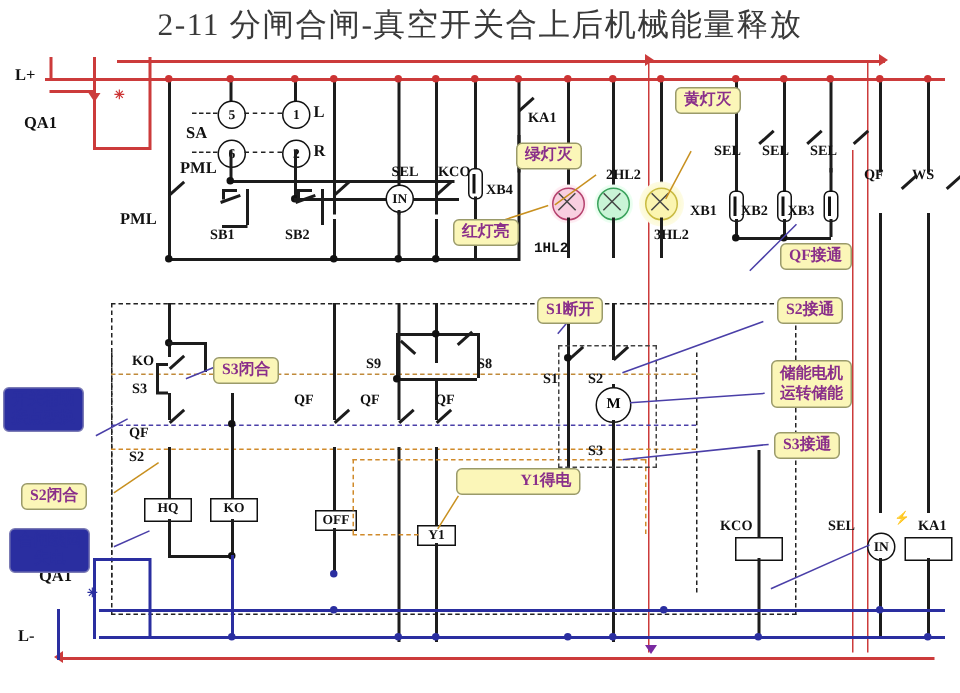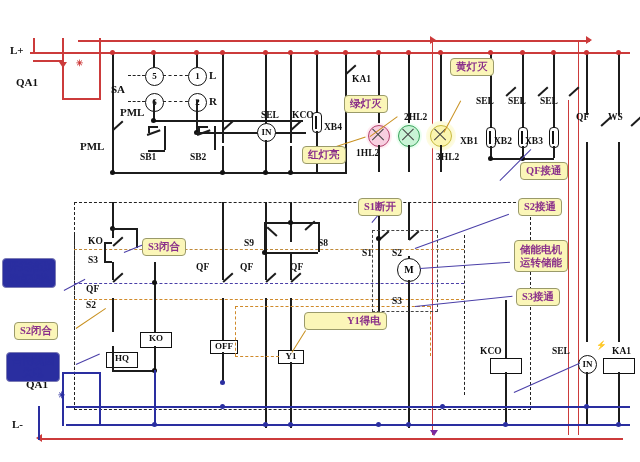--- a/index.html
+++ b/index.html
@@ -76,20 +76,21 @@
 
   .watermark{position:absolute;font-family:"DejaVu Sans",sans-serif;font-weight:bold;
              font-size:19px;color:#6e6e84;opacity:.72;white-space:nowrap;}
   .arrow{position:absolute;width:0;height:0;}
 </style>
 </head>
 <body>
 
 <div id="root">
 
+  <div class="title">2-11   分闸合闸-真空开关合上后机械能量释放</div>
 
   <div class="wire h red" style="left:78px;top:40px;width:512px;height:1.6px;"></div>
   <div class="arrow" style="left:586px;top:36px;border-left:6px solid #cc3b3b;border-top:4px solid transparent;border-bottom:4px solid transparent;"></div>
   <div class="arrow" style="left:430px;top:36px;border-left:6px solid #cc3b3b;border-top:4px solid transparent;border-bottom:4px solid transparent;"></div>
 
   <div class="wire h red" style="left:30px;top:52px;width:600px;height:2px;"></div>
   <div class="lbl" style="left:10px;top:44px;">L+</div>
 
   <div class="wire v red" style="left:33px;top:38px;height:16px;"></div>
   <div class="wire v red" style="left:62px;top:38px;height:62px;"></div>
@@ -139,21 +140,21 @@
   <div class="dot r" style="left:616px;top:50px;"></div>
 
   <div class="circ big" style="left:145px;top:67px;">5</div>
   <div class="circ big" style="left:188px;top:67px;">1</div>
   <div class="circ big" style="left:145px;top:93px;">6</div>
   <div class="circ big" style="left:188px;top:93px;">2</div>
   <div class="dash" style="left:128px;top:75px;width:17px;"></div>
   <div class="dash" style="left:163px;top:75px;width:25px;"></div>
   <div class="dash" style="left:128px;top:101px;width:17px;"></div>
   <div class="dash" style="left:163px;top:101px;width:25px;"></div>
-  <div class="lbl" style="left:111px;top:83px;font-family:Liberation Serif, serif;">SA</div>
+  <div class="lbl" style="left:124px;top:83px;font-family:Liberation Serif, serif;">SA</div>
   <div class="lbl" style="left:209px;top:69px;">L</div>
   <div class="lbl" style="left:209px;top:95px;">R</div>
 
   <div class="wire v" style="left:153px;top:100px;height:22px;"></div>
   <div class="wire v" style="left:196px;top:100px;height:32px;"></div>
   <div class="wire h" style="left:153px;top:120px;width:150px;"></div>
   <div class="dot" style="left:151px;top:118px;"></div>
   <div class="dot" style="left:194px;top:130px;"></div>
   <div class="wire h" style="left:196px;top:132px;width:110px;"></div>
 
@@ -202,21 +203,21 @@
   <div class="wire v" style="left:345px;top:90px;height:82px;"></div>
 
   <div class="wire h" style="left:112px;top:172px;width:235px;"></div>
   <div class="dot" style="left:110px;top:170px;"></div>
   <div class="dot" style="left:220px;top:170px;"></div>
   <div class="dot" style="left:263px;top:170px;"></div>
   <div class="dot" style="left:288px;top:170px;"></div>
 
   <div class="lampglow" style="left:366px;top:123px;width:26px;height:26px;background:radial-gradient(circle,#f7b9d0 0%,#fff0f5 70%,rgba(255,255,255,0) 100%);"></div>
   <div class="lamp" style="left:368px;top:125px;border-color:#b5436f;background:#f8cfe0;"></div>
-  <div class="lbl sm" style="left:356px;top:148px;">1HL2</div>
+  <div class="lbl sm" style="left:356px;top:160px;font-family:Liberation Mono, monospace;">1HL2</div>
   <div class="wire v" style="left:378px;top:145px;height:27px;"></div>
 
   <div class="lampglow" style="left:396px;top:123px;width:26px;height:26px;background:radial-gradient(circle,#b6f2c9 0%,#eefff3 70%,rgba(255,255,255,0) 100%);"></div>
   <div class="lamp" style="left:398px;top:125px;border-color:#3aa25c;background:#c9f4d6;"></div>
   <div class="lbl sm" style="left:404px;top:112px;">2HL2</div>
   <div class="wire v" style="left:408px;top:145px;height:27px;"></div>
 
   <div class="lampglow" style="left:426px;top:121px;width:30px;height:30px;background:radial-gradient(circle,#faf39a 0%,#fdfbe0 65%,rgba(255,255,255,0) 100%);"></div>
   <div class="lamp" style="left:430px;top:125px;border-color:#c9bb42;background:#fbf5b0;"></div>
   <div class="lbl sm" style="left:436px;top:152px;">3HL2</div>
@@ -283,21 +284,21 @@
   <div class="wire h" style="left:104px;top:242px;width:8px;"></div>
   <div class="wire h" style="left:104px;top:261px;width:8px;"></div>
 
   <div class="wire v" style="left:112px;top:262px;height:18px;"></div>
   <div class="sw" style="left:112px;top:280px;"></div>
   <div class="lbl sm" style="left:86px;top:284px;">QF</div>
   <div class="wire v" style="left:112px;top:298px;height:14px;"></div>
   <div class="lbl sm" style="left:86px;top:300px;">S2</div>
 
   <div class="wire v" style="left:112px;top:312px;height:20px;"></div>
-  <div class="coilbox" style="left:106px;top:332px;width:30px;height:14px;margin-top:20px;">HQ</div>
+  <div class="coilbox" style="left:96px;top:332px;width:30px;height:14px;">HQ</div>
   <div class="wire v" style="left:112px;top:346px;height:24px;"></div>
 
   <div class="wire v" style="left:154px;top:262px;height:70px;"></div>
   <div class="coilbox" style="left:140px;top:332px;width:30px;height:14px;">KO</div>
   <div class="wire v" style="left:154px;top:346px;height:24px;"></div>
   <div class="dot" style="left:152px;top:280px;"></div>
   <div class="wire h" style="left:112px;top:370px;width:44px;"></div>
   <div class="dot" style="left:152px;top:368px;"></div>
   <div class="wire v blue" style="left:154px;top:370px;height:55px;"></div>
 

